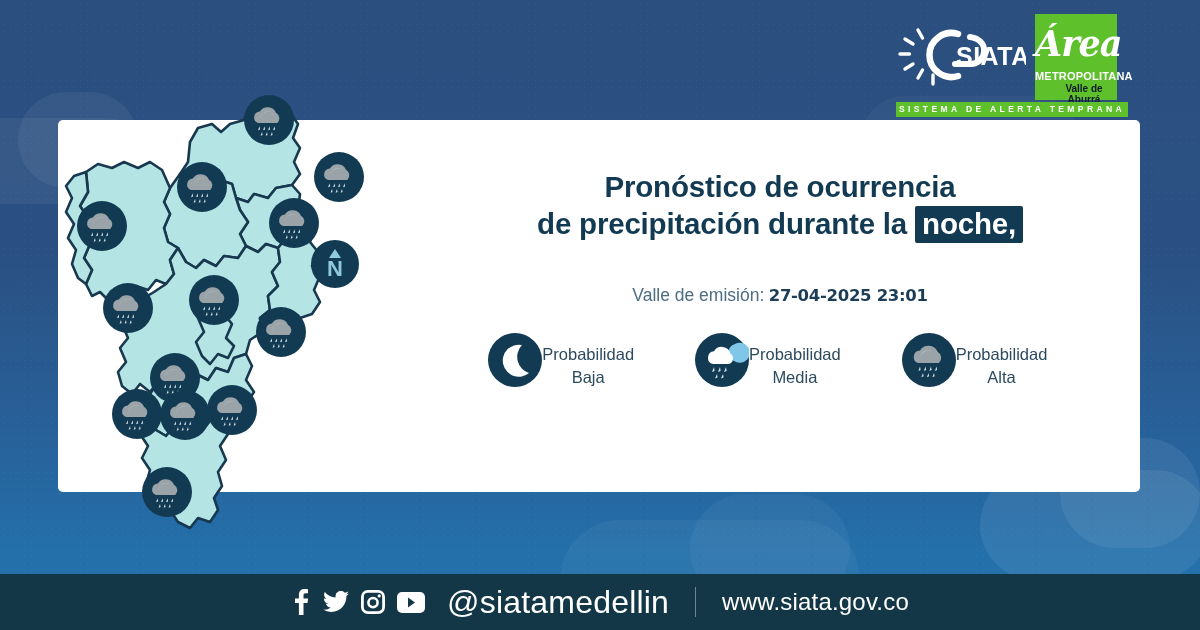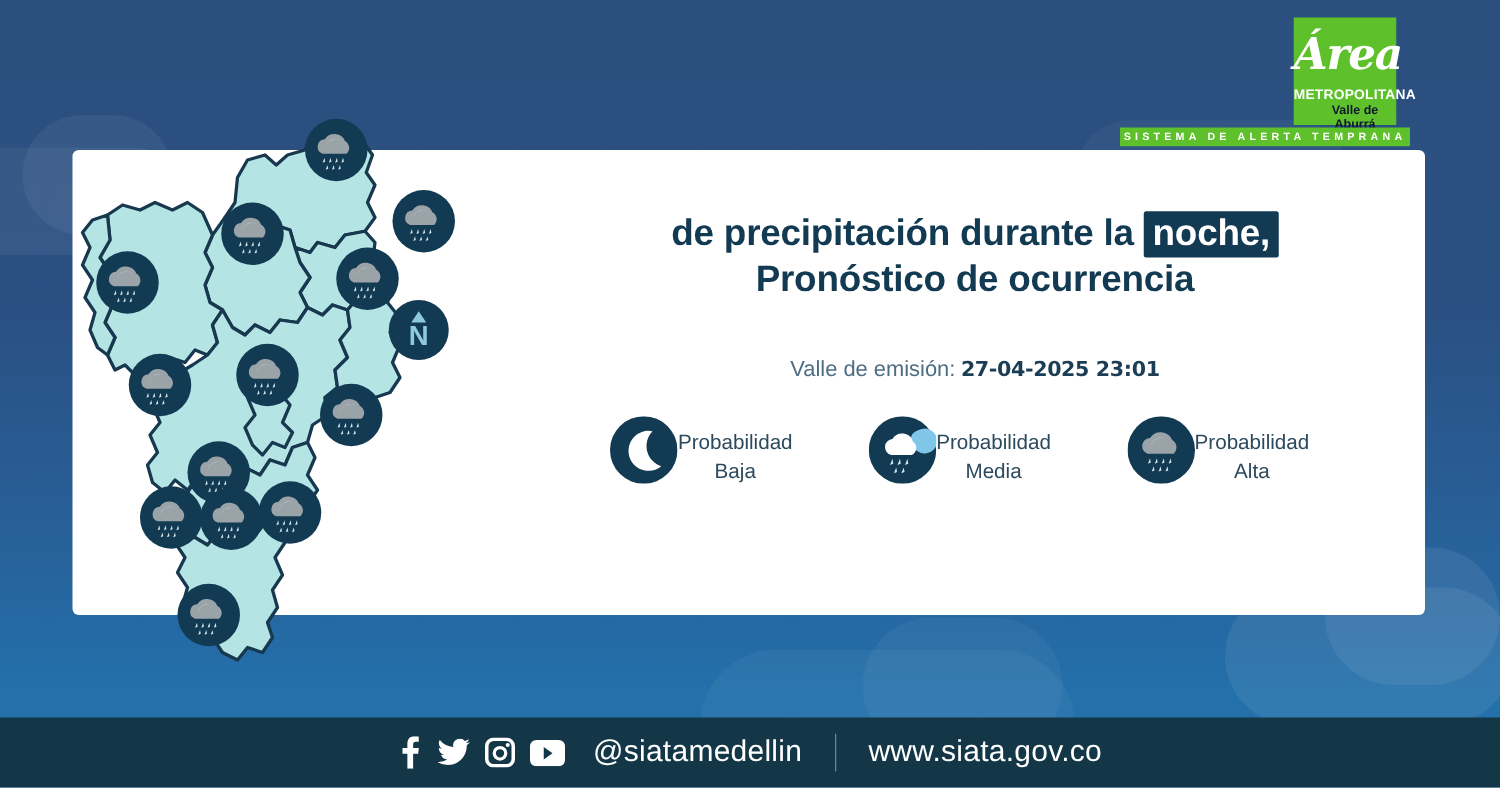--- a/index.html
+++ b/index.html
@@ -68,21 +68,21 @@
 
   
   .map{position:absolute;left:62px;top:52px;width:330px;height:520px;}
 
   
   .footer{position:absolute;left:0;top:574px;width:1200px;height:56px;background:#143747;}
   .footer-inner{position:absolute;left:0;top:0;width:1200px;height:56px;
     display:flex;align-items:center;justify-content:center;gap:0px;}
   .social{display:flex;align-items:center;gap:12px;margin-right:22px;}
   .social svg{display:block;}
-  .handle{color:#ffffff;font-size:24px;letter-spacing:.2px;}
+  .handle{color:#ffffff;font-size:32px;letter-spacing:.2px;}
   .divider{width:1px;height:30px;background:#6d8595;margin:0 26px;}
   .site{color:#ffffff;font-size:24px;letter-spacing:.2px;}
 </style>
 </head>
 <body>
 
 <div class="stage">
 
   <div class="bg"></div>
   <div class="bg-noise"></div>
@@ -90,33 +90,48 @@
   <div class="cloud-silhouette cl2"></div>
   <div class="cloud-silhouette cl7"></div>
   <div class="cloud-silhouette cl5"></div>
   <div class="cloud-silhouette cl6"></div>
   <div class="cloud-silhouette cl3"></div>
   <div class="cloud-silhouette cl4"></div>
 
   <div class="card"></div>
 
   <div class="logos">
+    <div class="siata-logo">
+      <svg width="130" height="76" viewBox="0 0 130 76">
+        <g stroke="#ffffff" stroke-width="3.4" stroke-linecap="round" fill="none">
+          <line x1="22" y1="10" x2="26.5" y2="18"></line>
+          <line x1="9" y1="19" x2="17" y2="24"></line>
+          <line x1="4" y1="34" x2="13.5" y2="34"></line>
+          <line x1="9" y1="49" x2="17" y2="44"></line>
+          <line x1="22" y1="58" x2="26.5" y2="50"></line>
+          <line x1="37" y1="64" x2="37" y2="55"></line>
+        </g>
+        <path d="M62 14 A22 22 0 1 0 62 56" stroke="#ffffff" stroke-width="6.5" fill="none" stroke-linecap="round"></path>
+        <path d="M74 17 a16 13 0 0 1 14 14 a13 13 0 0 1 -13 13 l-16 0" stroke="#ffffff" stroke-width="6" fill="none" stroke-linecap="round" stroke-linejoin="round"></path>
+        <text x="60" y="45" fill="#ffffff" font-family="Liberation Sans, sans-serif" font-size="25" font-weight="bold" letter-spacing="0.5">SIATA</text>
+      </svg>
+    </div>
     <div class="am-logo">
       <div class="am-script">Área</div>
       <div class="am-l1">METROPOLITANA</div>
       <div class="am-l2">Valle de Aburrá</div>
     </div>
     <div class="tagline">
       <span>SISTEMA DE ALERTA TEMPRANA</span>
     </div>
   </div>
 
   <div class="headline">
+    <div class="hl-line">Pronóstico de ocurrencia</div>
     <div class="hl-line"><span>de precipitación durante la</span> <span class="hl-mark">noche,</span></div>
-    <div class="hl-line">Pronóstico de ocurrencia</div>
   </div>
 
   <div class="emitted">
     <span class="lbl">Valle de emisión:</span>
     <span class="val">27-04-2025 23:01</span>
   </div>
 
   <div class="legend">
 
     <div class="leg-item">

